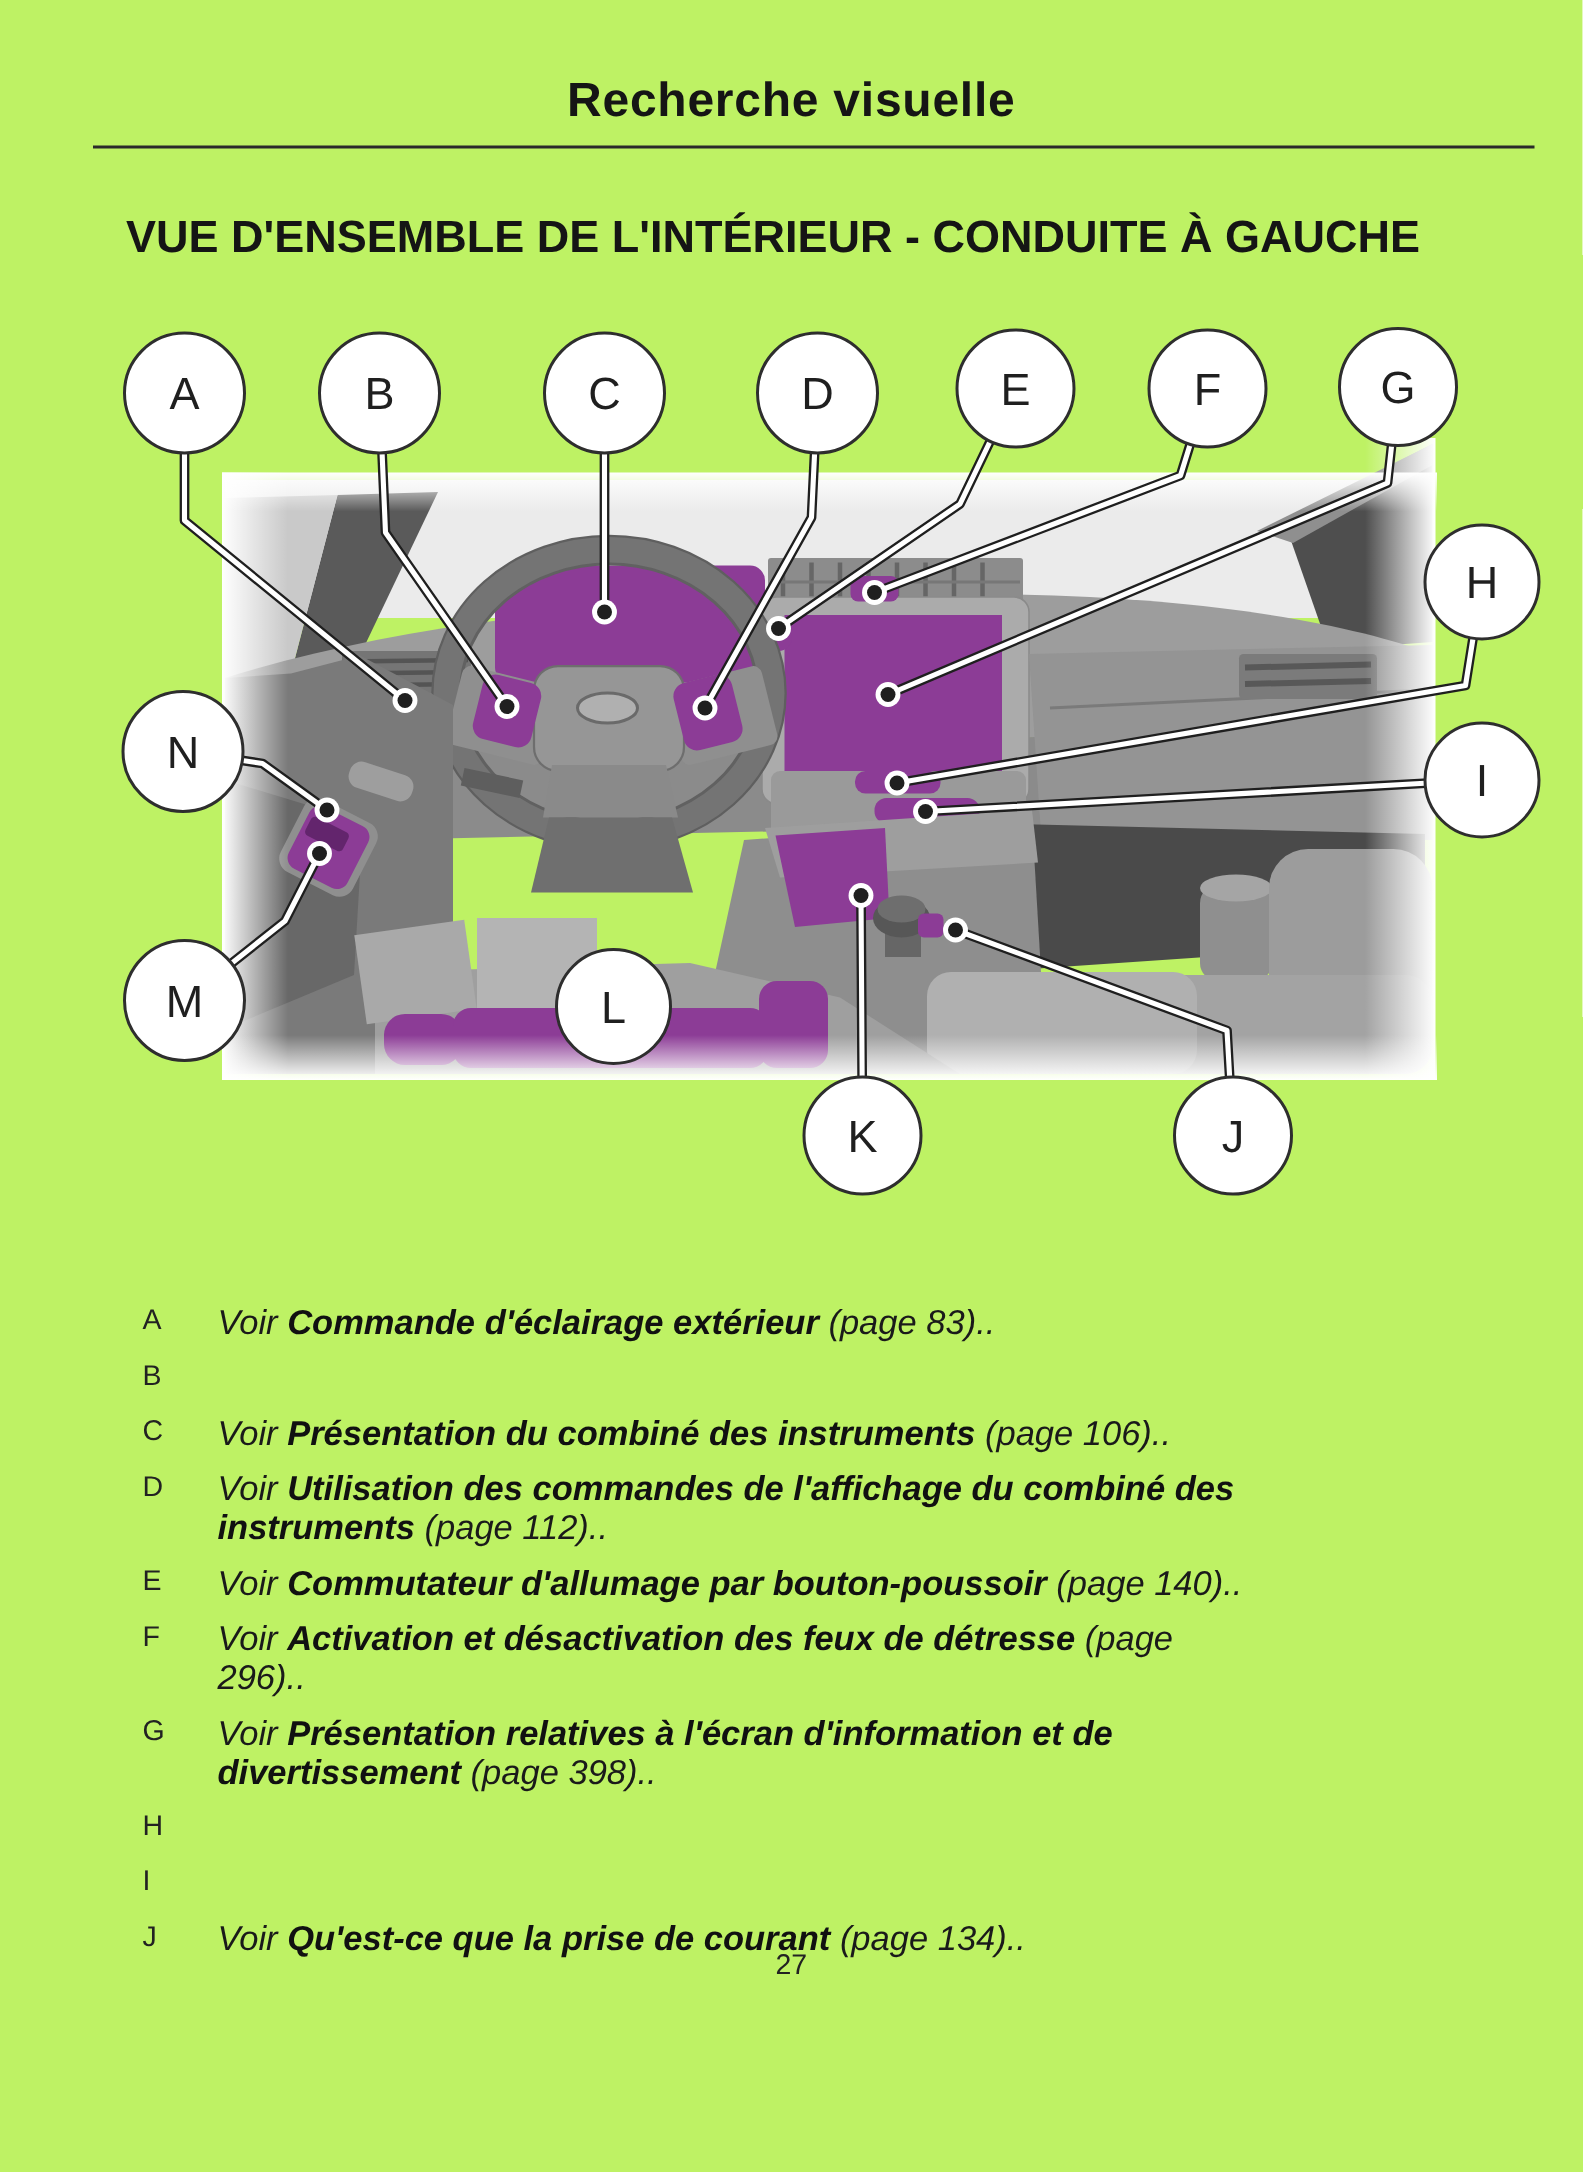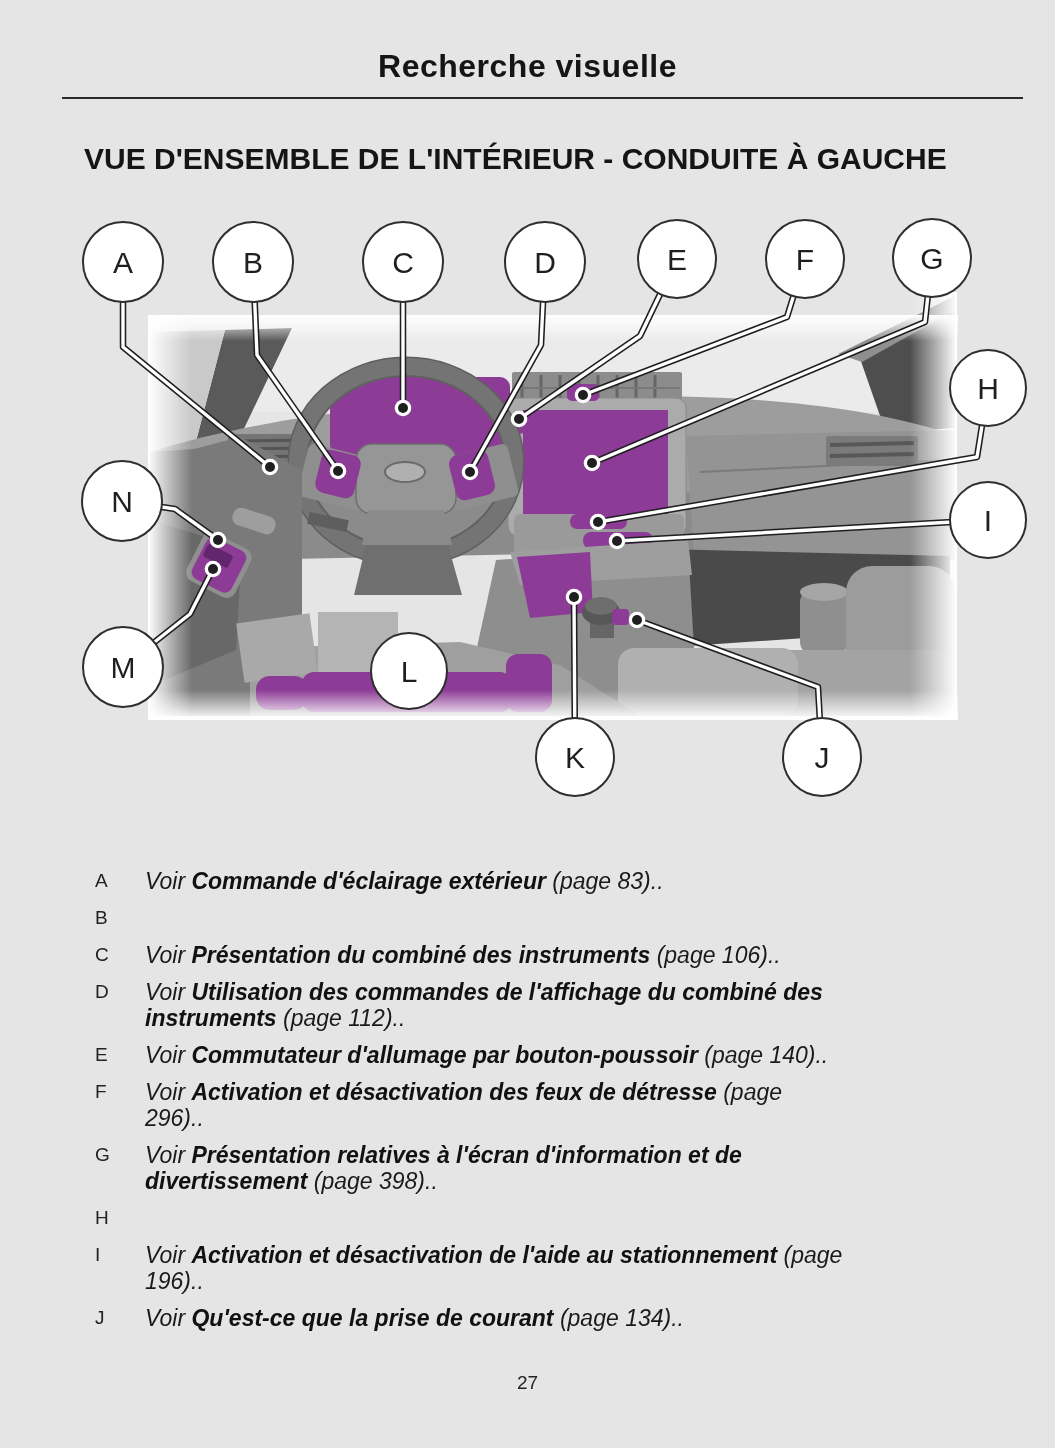--- a/index.html
+++ b/index.html
@@ -1,29 +1,29 @@
 <!DOCTYPE html>
 <html><head>
 <meta charset="utf-8">
 <style>
   html,body{margin:0;padding:0;background:#fff;}
-  .page{position:relative;width:1055px;height:1448px;background:#e5e5e5;overflow:hidden;
+  .page{position:relative;width:1055px;height:1448px;background:#bef264;overflow:hidden;
         font-family:"Liberation Sans",sans-serif;color:#1c1c1c;}
   .hdr{position:absolute;top:48px;left:0;width:100%;text-align:center;
        font-size:32px;font-weight:800;letter-spacing:.5px;color:#151515;}
   .rule{position:absolute;top:97px;left:62px;width:961px;border-top:2px solid #2a2a2a;}
   .sect{position:absolute;top:142px;left:84px;width:930px;
         font-size:30px;font-weight:800;letter-spacing:0;color:#151515;}
   .diagram{position:absolute;top:215px;left:60px;width:980px;height:590px;}
   .legend{position:absolute;top:868px;left:95px;width:810px;}
   .lrow{display:flex;margin-bottom:11px;align-items:flex-start;}
   .lltr{flex:0 0 50px;font-size:19px;line-height:26px;color:#222;}
   .ltxt{width:700px;font-size:23px;line-height:26px;color:#1a1a1a;font-style:italic;}
   .ltxt b{font-weight:700;color:#111;}
-  .pageno{position:absolute;top:1372px;left:0;width:100%;text-align:center;
+  .pageno{position:absolute;top:1300px;left:0;width:100%;text-align:center;
           font-size:19px;color:#222;}
 </style>
 </head>
 <body>
 
 <div class="page">
 
   <div class="hdr">Recherche visuelle</div>
   <div class="rule"></div>
   <div class="sect">VUE D'ENSEMBLE DE L'INTÉRIEUR - CONDUITE À GAUCHE</div>
@@ -307,21 +307,20 @@
       </div>
       <div class="lrow">
         <div class="lltr">G</div>
         <div class="ltxt"><span>Voir </span><b>Présentation relatives à l'écran d'information et de divertissement</b><span> (page 398)..</span></div>
       </div>
       <div class="lrow">
         <div class="lltr">H</div>
       </div>
       <div class="lrow">
         <div class="lltr">I</div>
-        <div class="ltxt"><span>Voir </span><b>Activation et désactivation de l'aide au stationnement</b><span> (page 196)..</span></div>
       </div>
       <div class="lrow">
         <div class="lltr">J</div>
         <div class="ltxt"><span>Voir </span><b>Qu'est-ce que la prise de courant</b><span> (page 134)..</span></div>
       </div>
     </div>
 
   <div class="pageno">27</div>
 </div>
 

